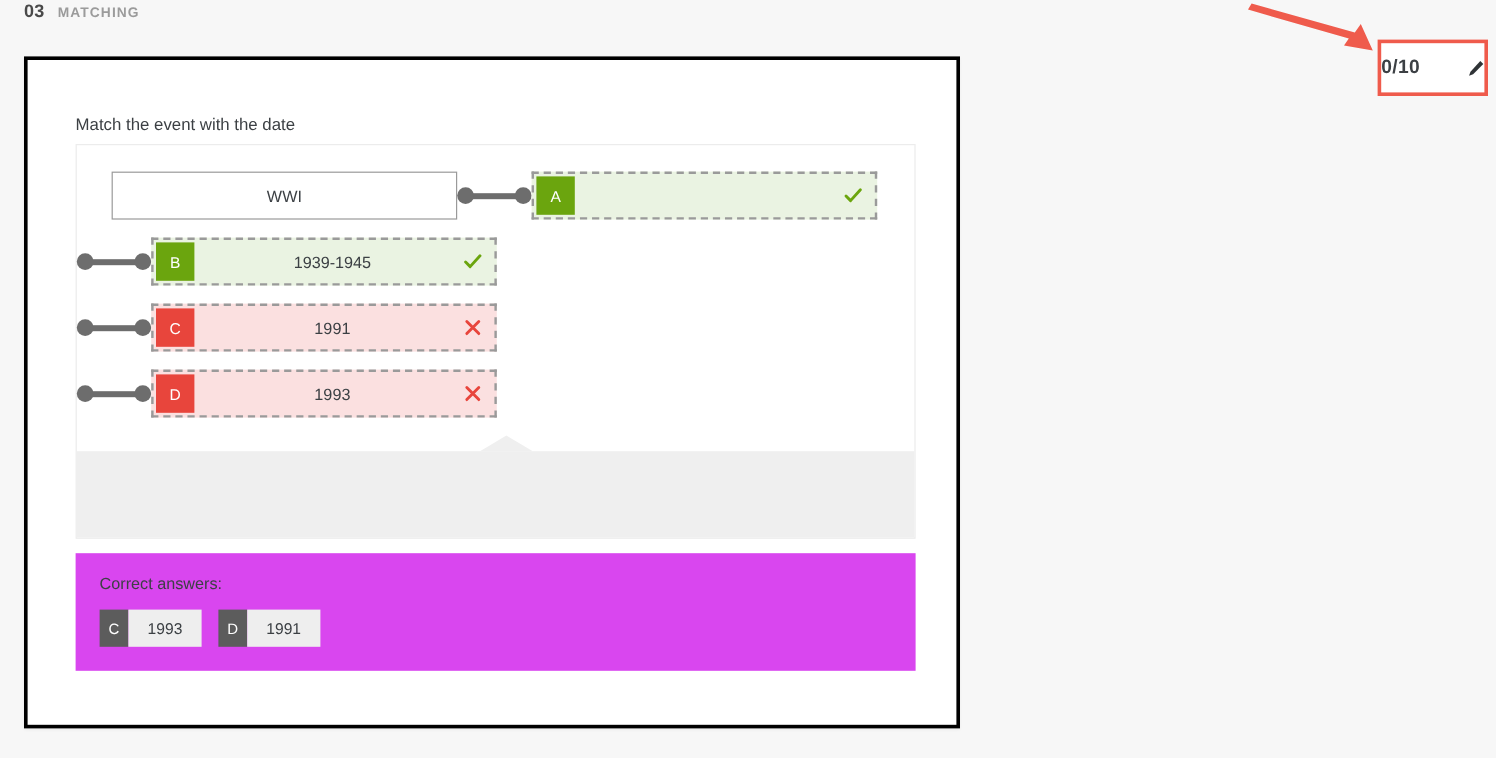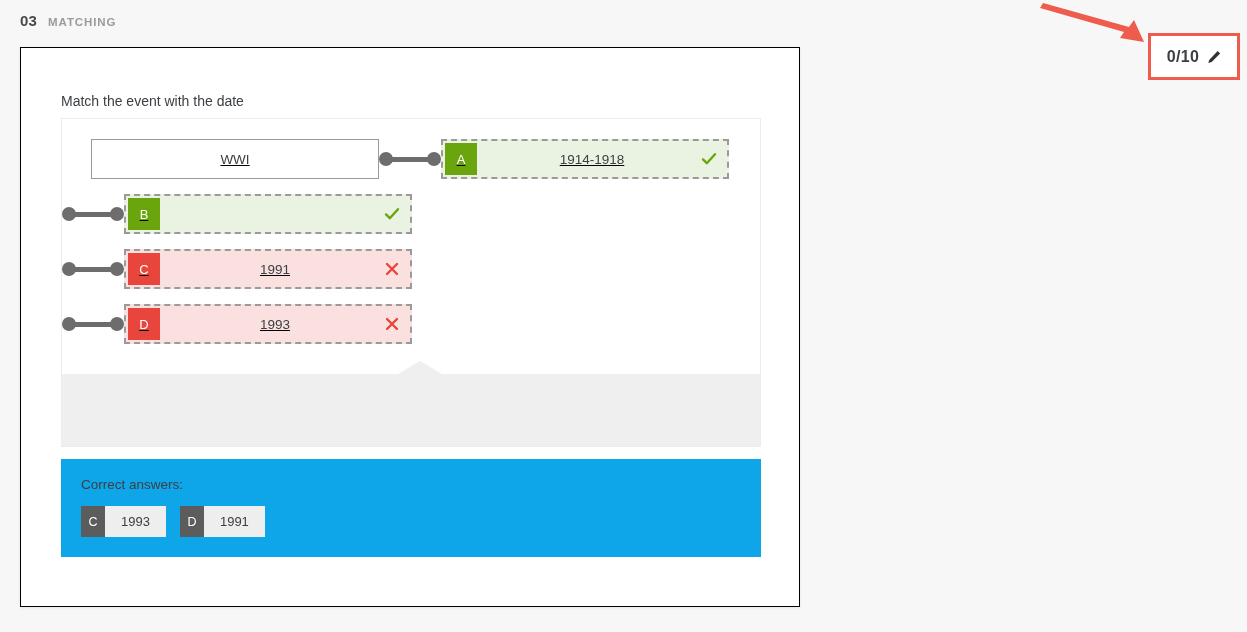--- a/index.html
+++ b/index.html
@@ -13,21 +13,21 @@
     font-family: "Liberation Sans", sans-serif;
     position: relative;
     overflow: hidden;
     -webkit-font-smoothing: antialiased;
   }
 
   
   .q-header {
     position: absolute;
     left: 20px;
-    top: 12px;
+    top: 1px;
     display: flex;
     align-items: baseline;
     gap: 11px;
   }
   .q-number {
     font-size: 15px;
     font-weight: bold;
     color: #4a4a4a;
     letter-spacing: 0.2px;
   }
@@ -53,21 +53,21 @@
     position: absolute;
     left: 1148px;
     top: 33px;
     width: 92px;
     height: 47px;
     box-sizing: border-box;
     border: 3px solid #ef5b4c;
     background: #ffffff;
     display: flex;
     align-items: center;
-    justify-content: center;
+    justify-content: space-between;
     gap: 8px;
   }
   .score-value {
     font-size: 16px;
     font-weight: bold;
     color: #3c4044;
     letter-spacing: 0.3px;
   }
   .pencil-icon {
     display: inline-flex;
@@ -76,21 +76,21 @@
   }
 
   
   .card {
     position: absolute;
     left: 20px;
     top: 47px;
     width: 780px;
     height: 560px;
     background: #ffffff;
-    border: 1px solid #000000;
+    border: 3px solid #000000;
     box-shadow: 0 1px 3px rgba(0,0,0,0.07);
     box-sizing: border-box;
   }
 
   .prompt {
     position: absolute;
     left: 40px;
     top: 45px;
     font-size: 14px;
     color: #3c4044;
@@ -104,24 +104,23 @@
     width: 700px;
     border: 1px solid #ececec;
     box-sizing: border-box;
     background: #fff;
   }
   .rows {
     padding: 18px 0 10px 0;
   }
   .match-row {
     display: flex;
-    align-items: center;
+    align-items: flex-end;
     height: 44px;
     margin-bottom: 11px;
-    text-decoration: underline;
   }
   .match-row:last-child { margin-bottom: 0; }
 
   .left-box {
     margin-left: 29px;
     width: 288px;
     height: 40px;
     box-sizing: border-box;
     border: 1px solid #9a9a9a;
     background: #ffffff;
@@ -222,21 +221,21 @@
   }
 
   
   .answers-banner {
     position: absolute;
     left: 40px;
     top: 411px;
     width: 700px;
     height: 98px;
     box-sizing: border-box;
-    background: #0ea5e9;
+    background: #d946ef;
     padding: 18px 20px;
   }
   .answers-title {
     font-size: 13.5px;
     color: #3c4044;
     margin-bottom: 14px;
   }
   .chips {
     display: flex;
     gap: 14px;
@@ -296,37 +295,37 @@
 
       <div class="match-row">
         <div class="left-box">WWI</div>
         <div class="connector">
           <div class="bar"></div>
           <div class="knob left"></div>
           <div class="knob right"></div>
         </div>
         <div class="right-box correct">
           <div class="letter-badge green">A</div>
-          <div class="right-value">1914-1918</div>
           <div class="result-icon">
             <svg width="16" height="16" viewBox="0 0 16 16">
               <path d="M2 8.4 L5.8 12.2 L14 3.2" stroke="#6ba50e" stroke-width="2.4" fill="none" stroke-linecap="round" stroke-linejoin="round"></path>
             </svg>
           </div>
         </div>
       </div>
 
       <div class="match-row">
         <div class="connector">
           <div class="bar"></div>
           <div class="knob left"></div>
           <div class="knob right"></div>
         </div>
         <div class="right-box correct">
           <div class="letter-badge green">B</div>
+          <div class="right-value">1939-1945</div>
           <div class="result-icon">
             <svg width="16" height="16" viewBox="0 0 16 16">
               <path d="M2 8.4 L5.8 12.2 L14 3.2" stroke="#6ba50e" stroke-width="2.4" fill="none" stroke-linecap="round" stroke-linejoin="round"></path>
             </svg>
           </div>
         </div>
       </div>
 
       <div class="match-row">
         <div class="connector">

